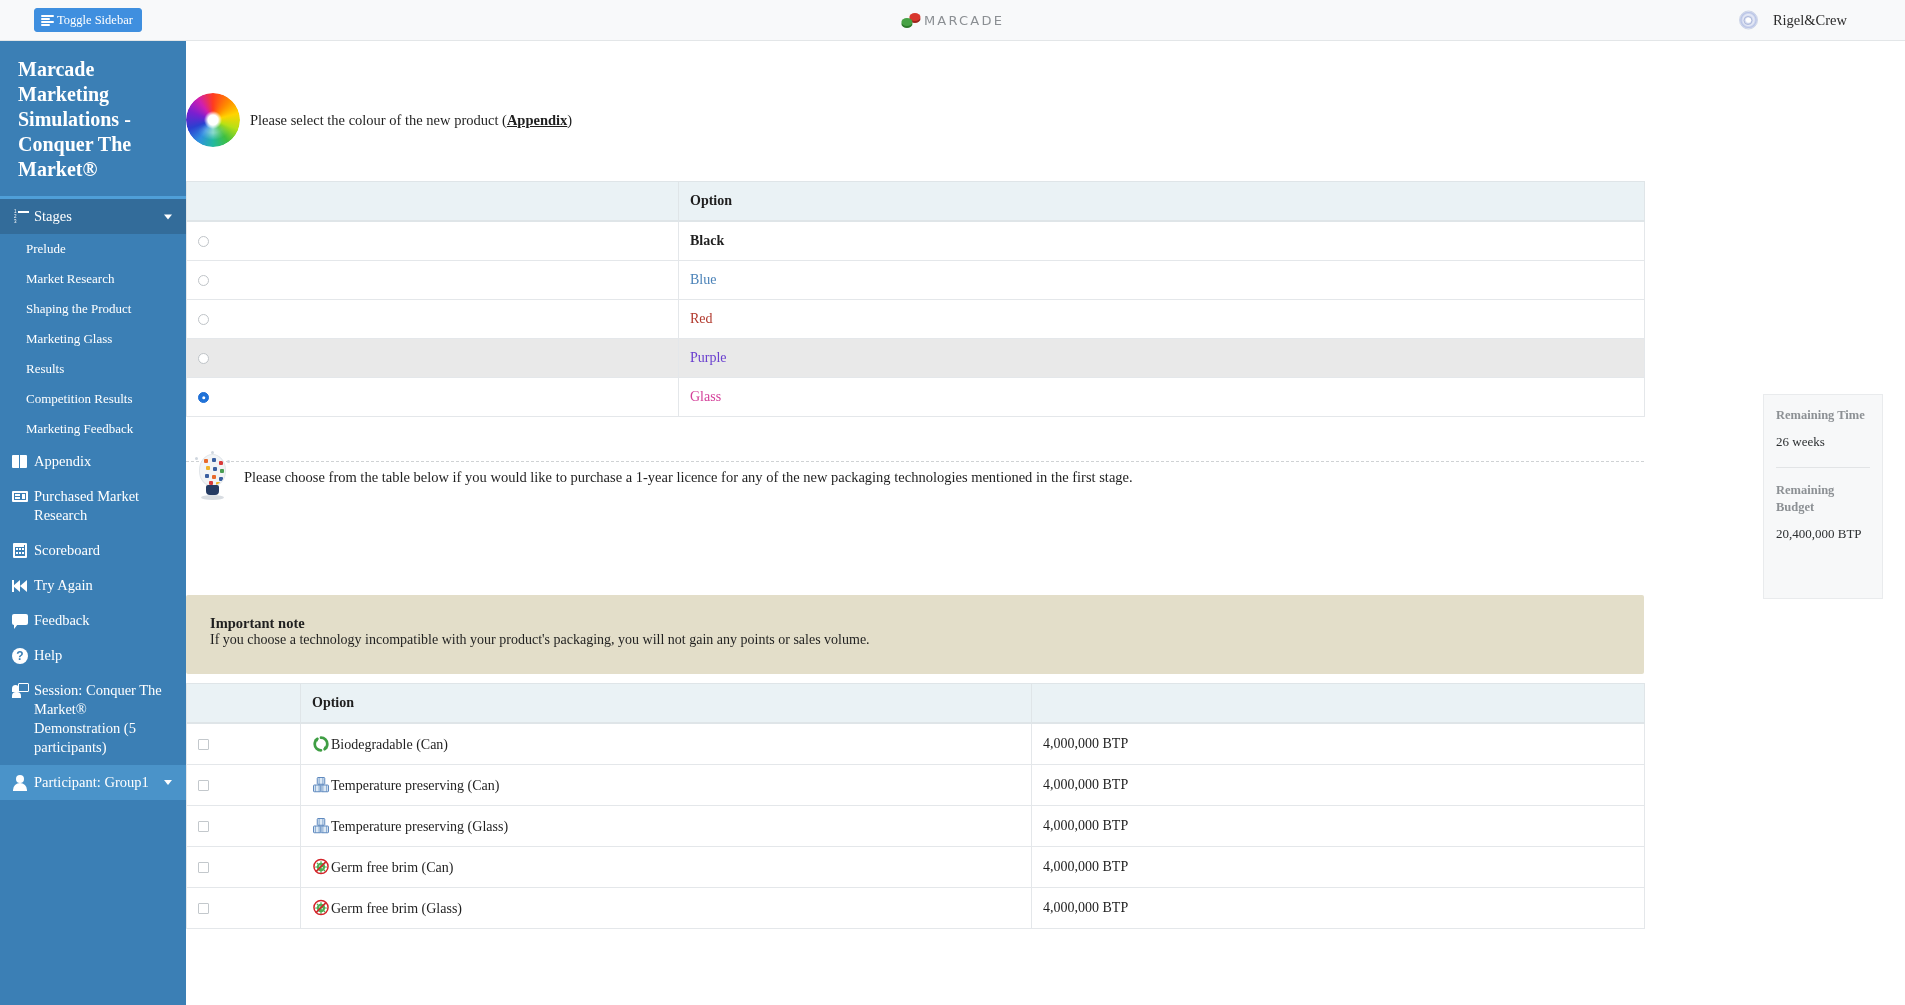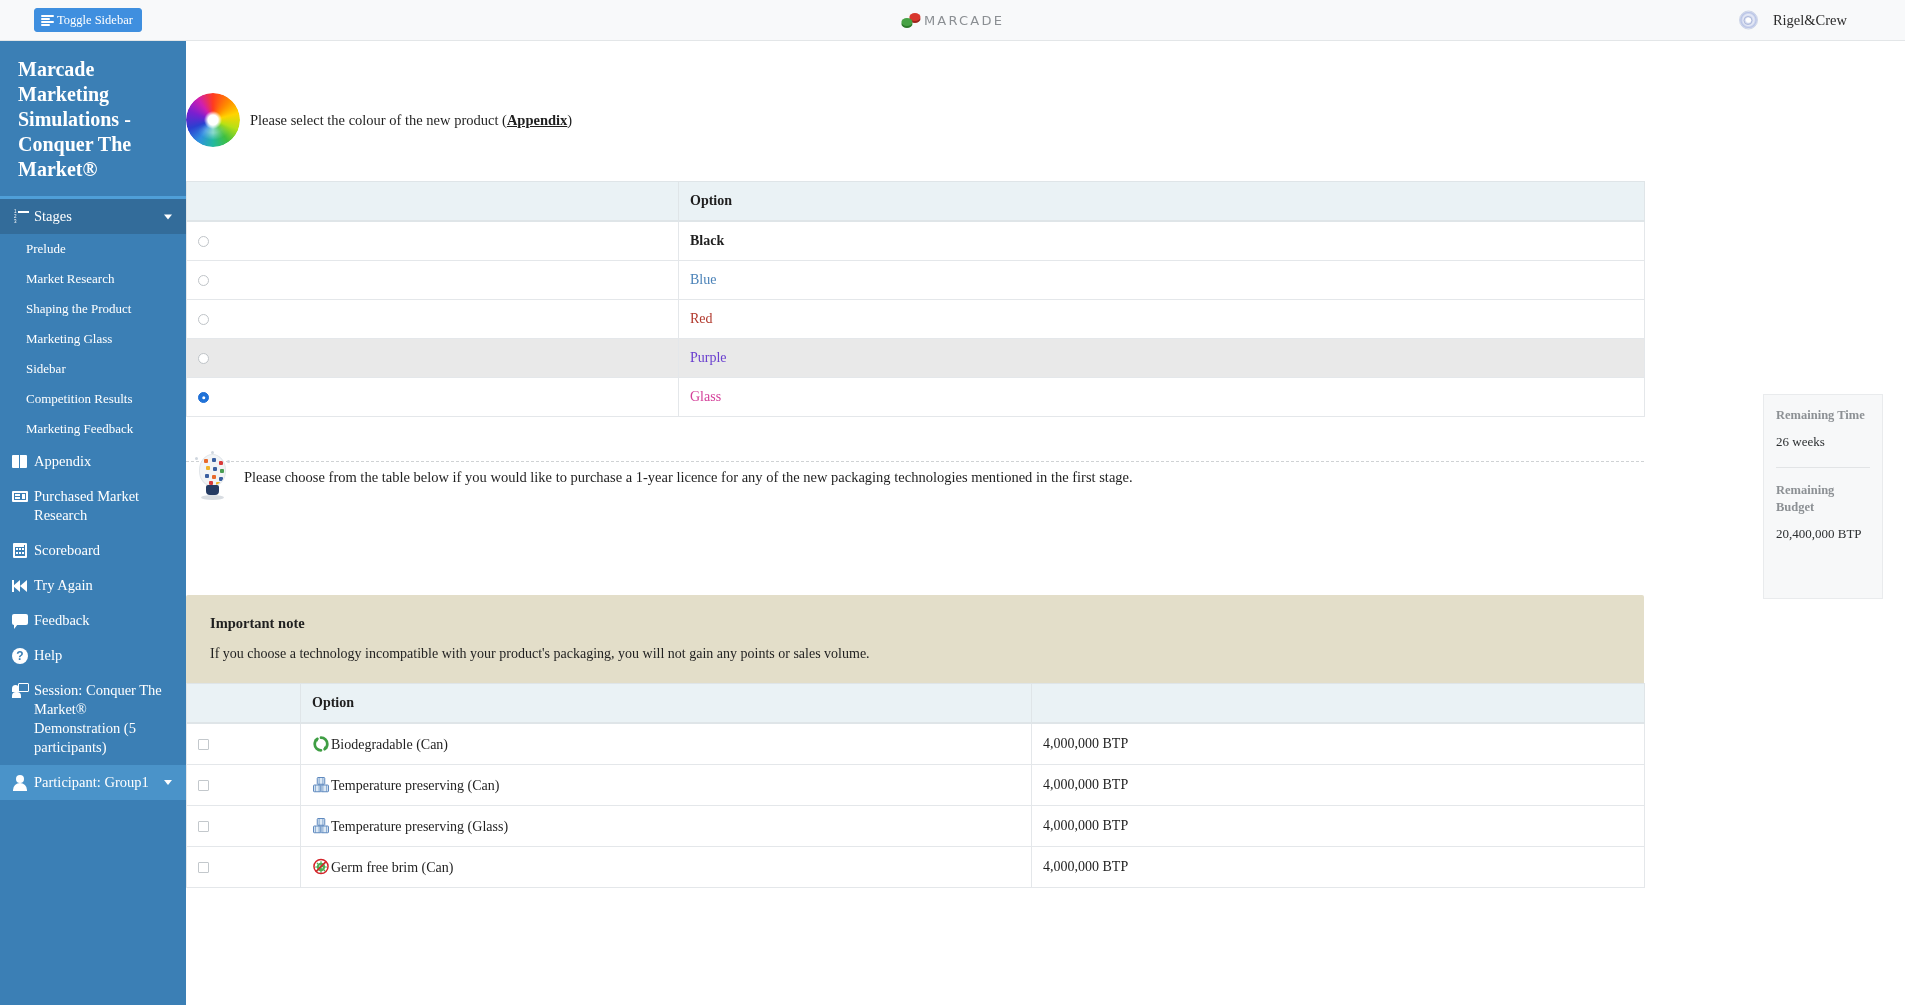--- a/index.html
+++ b/index.html
@@ -298,21 +298,21 @@
     position: absolute; width: 3px; height: 3px; border-radius: 50%;
     background: #cfd6de;
   }
 
   #note-box {
     width: 1458px;
     background: #e3dec9;
     padding: 20px 24px 26px 24px;
     border-radius: 2px;
   }
-  #note-title { font-size: 14.5px; font-weight: bold; color: #1f1f1f; margin-bottom: 14px; }
+  #note-title { font-size: 14.5px; font-weight: bold; color: #1f1f1f; }
   #note-body  { font-size: 14px; color: #1f1f1f; }
 
   
   .tech-ico { display:inline-block; width:18px; height:18px; position:relative; vertical-align:-4px; margin-right:1px; }
   .ico-recycle svg { display:block; }
   .ico-crate svg { display:block; }
   .ico-germ svg { display:block; }
 
   
   #info-card {
@@ -379,21 +379,21 @@
 
   <div class="sb-sub">
     <span>Prelude</span></div>
   <div class="sb-sub">
     <span>Market Research</span></div>
   <div class="sb-sub">
     <span>Shaping the Product</span></div>
   <div class="sb-sub">
     <span>Marketing Glass</span></div>
   <div class="sb-sub">
-    <span>Sidebar</span></div>
+    <span>Results</span></div>
   <div class="sb-sub">
     <span>Competition Results</span></div>
   <div class="sb-sub">
     <span>Marketing Feedback</span></div>
 
   <div class="sb-item">
     <span class="sbicon ico-book">
         <i></i>
         <i></i>
       </span>
@@ -640,20 +640,38 @@
               <circle cx="10.4" cy="10.6" r="1" fill="#e8f3e8"></circle>
               <circle cx="13.6" cy="13" r="1" fill="#e8f3e8"></circle>
               <circle cx="12" cy="11.4" r="9.4" fill="none" stroke="#d4232a" stroke-width="2"></circle>
               <line x1="5.4" y1="18" x2="18.6" y2="4.8" stroke="#d4232a" stroke-width="2"></line>
             </svg>
           </span><span>Germ free brim (Can)</span>
         </td>
         <td>4,000,000 BTP</td>
       </tr>
 
+      <tr>
+        <td>
+          <input type="checkbox" class="cb" style="">
+        </td>
+        <td>
+          <span class="tech-ico ico-germ">
+            <svg width="18" height="18" viewBox="0 0 24 24">
+              <circle cx="12" cy="12" r="5.6" fill="#4fae52"></circle>
+              <path d="M12 4.8v2M12 17.2v2M4.8 12h2M17.2 12h2M7 7l1.4 1.4M15.6 15.6L17 17M17 7l-1.4 1.4M8.4 15.6L7 17" stroke="#4fae52" stroke-width="1.6" stroke-linecap="round"></path>
+              <circle cx="10.4" cy="10.6" r="1" fill="#e8f3e8"></circle>
+              <circle cx="13.6" cy="13" r="1" fill="#e8f3e8"></circle>
+              <circle cx="12" cy="11.4" r="9.4" fill="none" stroke="#d4232a" stroke-width="2"></circle>
+              <line x1="5.4" y1="18" x2="18.6" y2="4.8" stroke="#d4232a" stroke-width="2"></line>
+            </svg>
+          </span><span>Germ free brim (Glass)</span>
+        </td>
+        <td>4,000,000 BTP</td>
+      </tr>
     </tbody>
   </table>
 
   <div id="info-card">
     <div class="ic-pad">
       <div class="ic-label">Remaining Time</div>
       <div class="ic-value">26 weeks</div>
     </div>
     <hr>
     <div class="ic-pad" style="padding-top:14px;">

